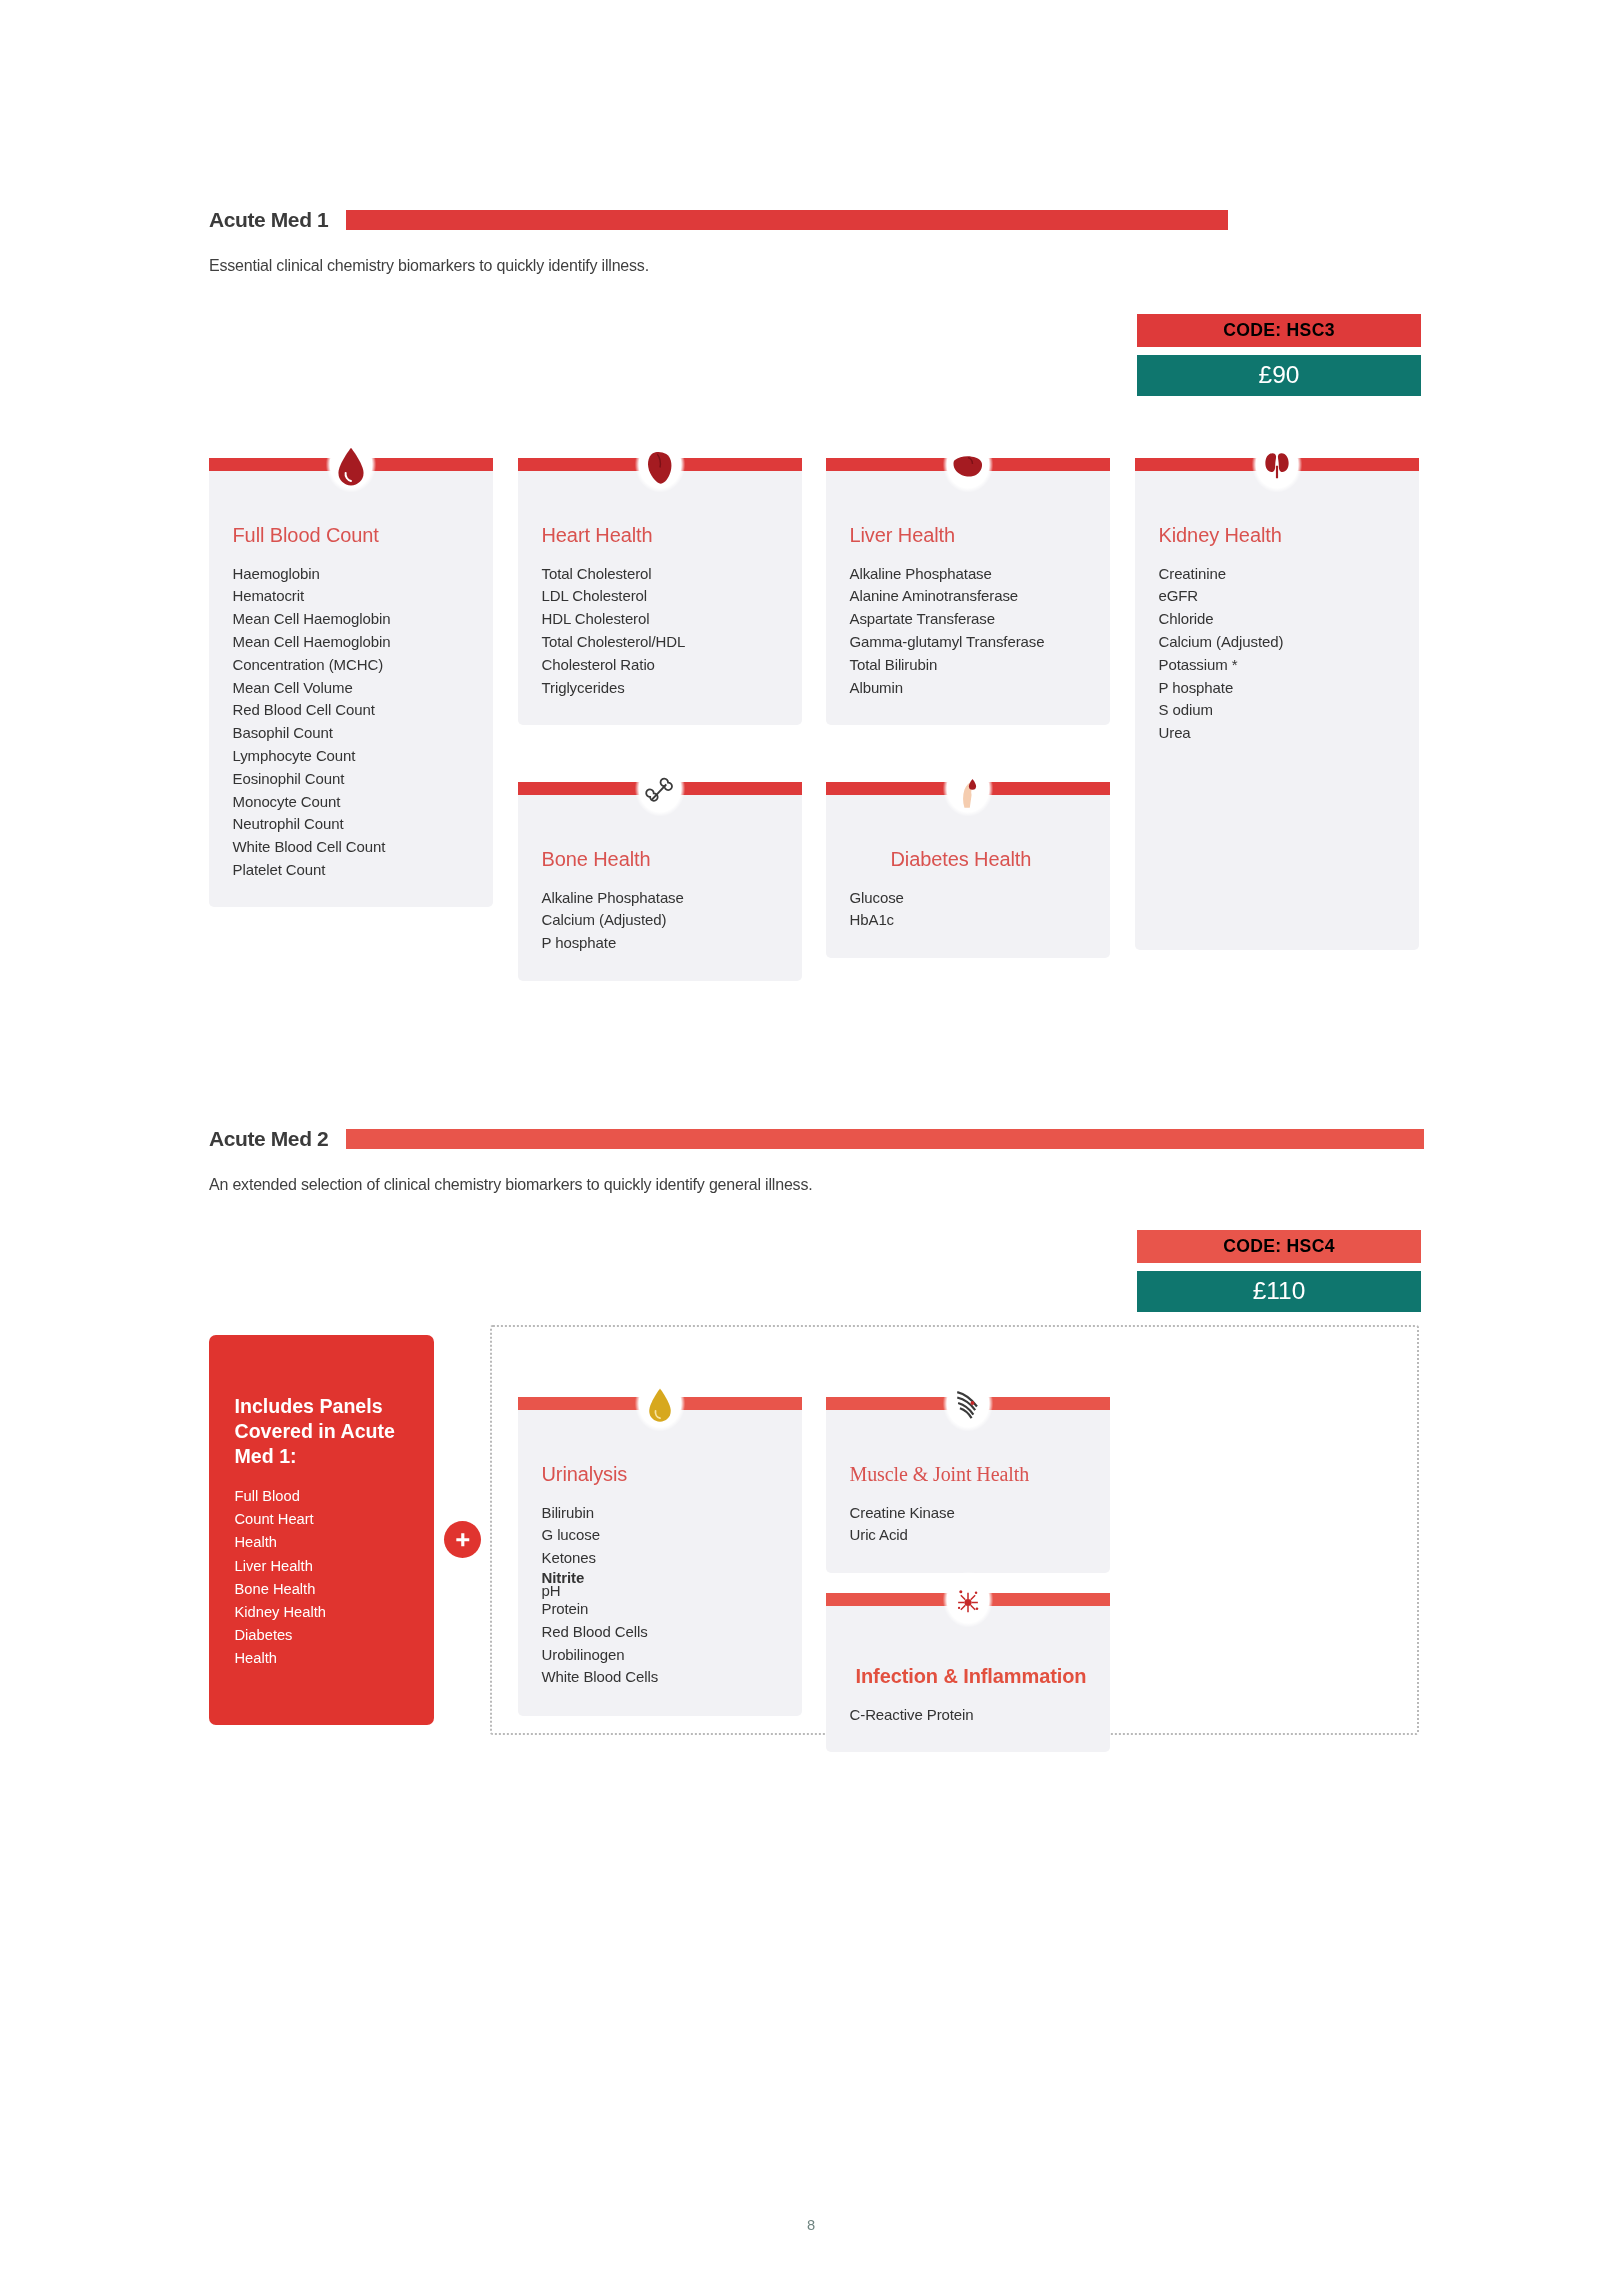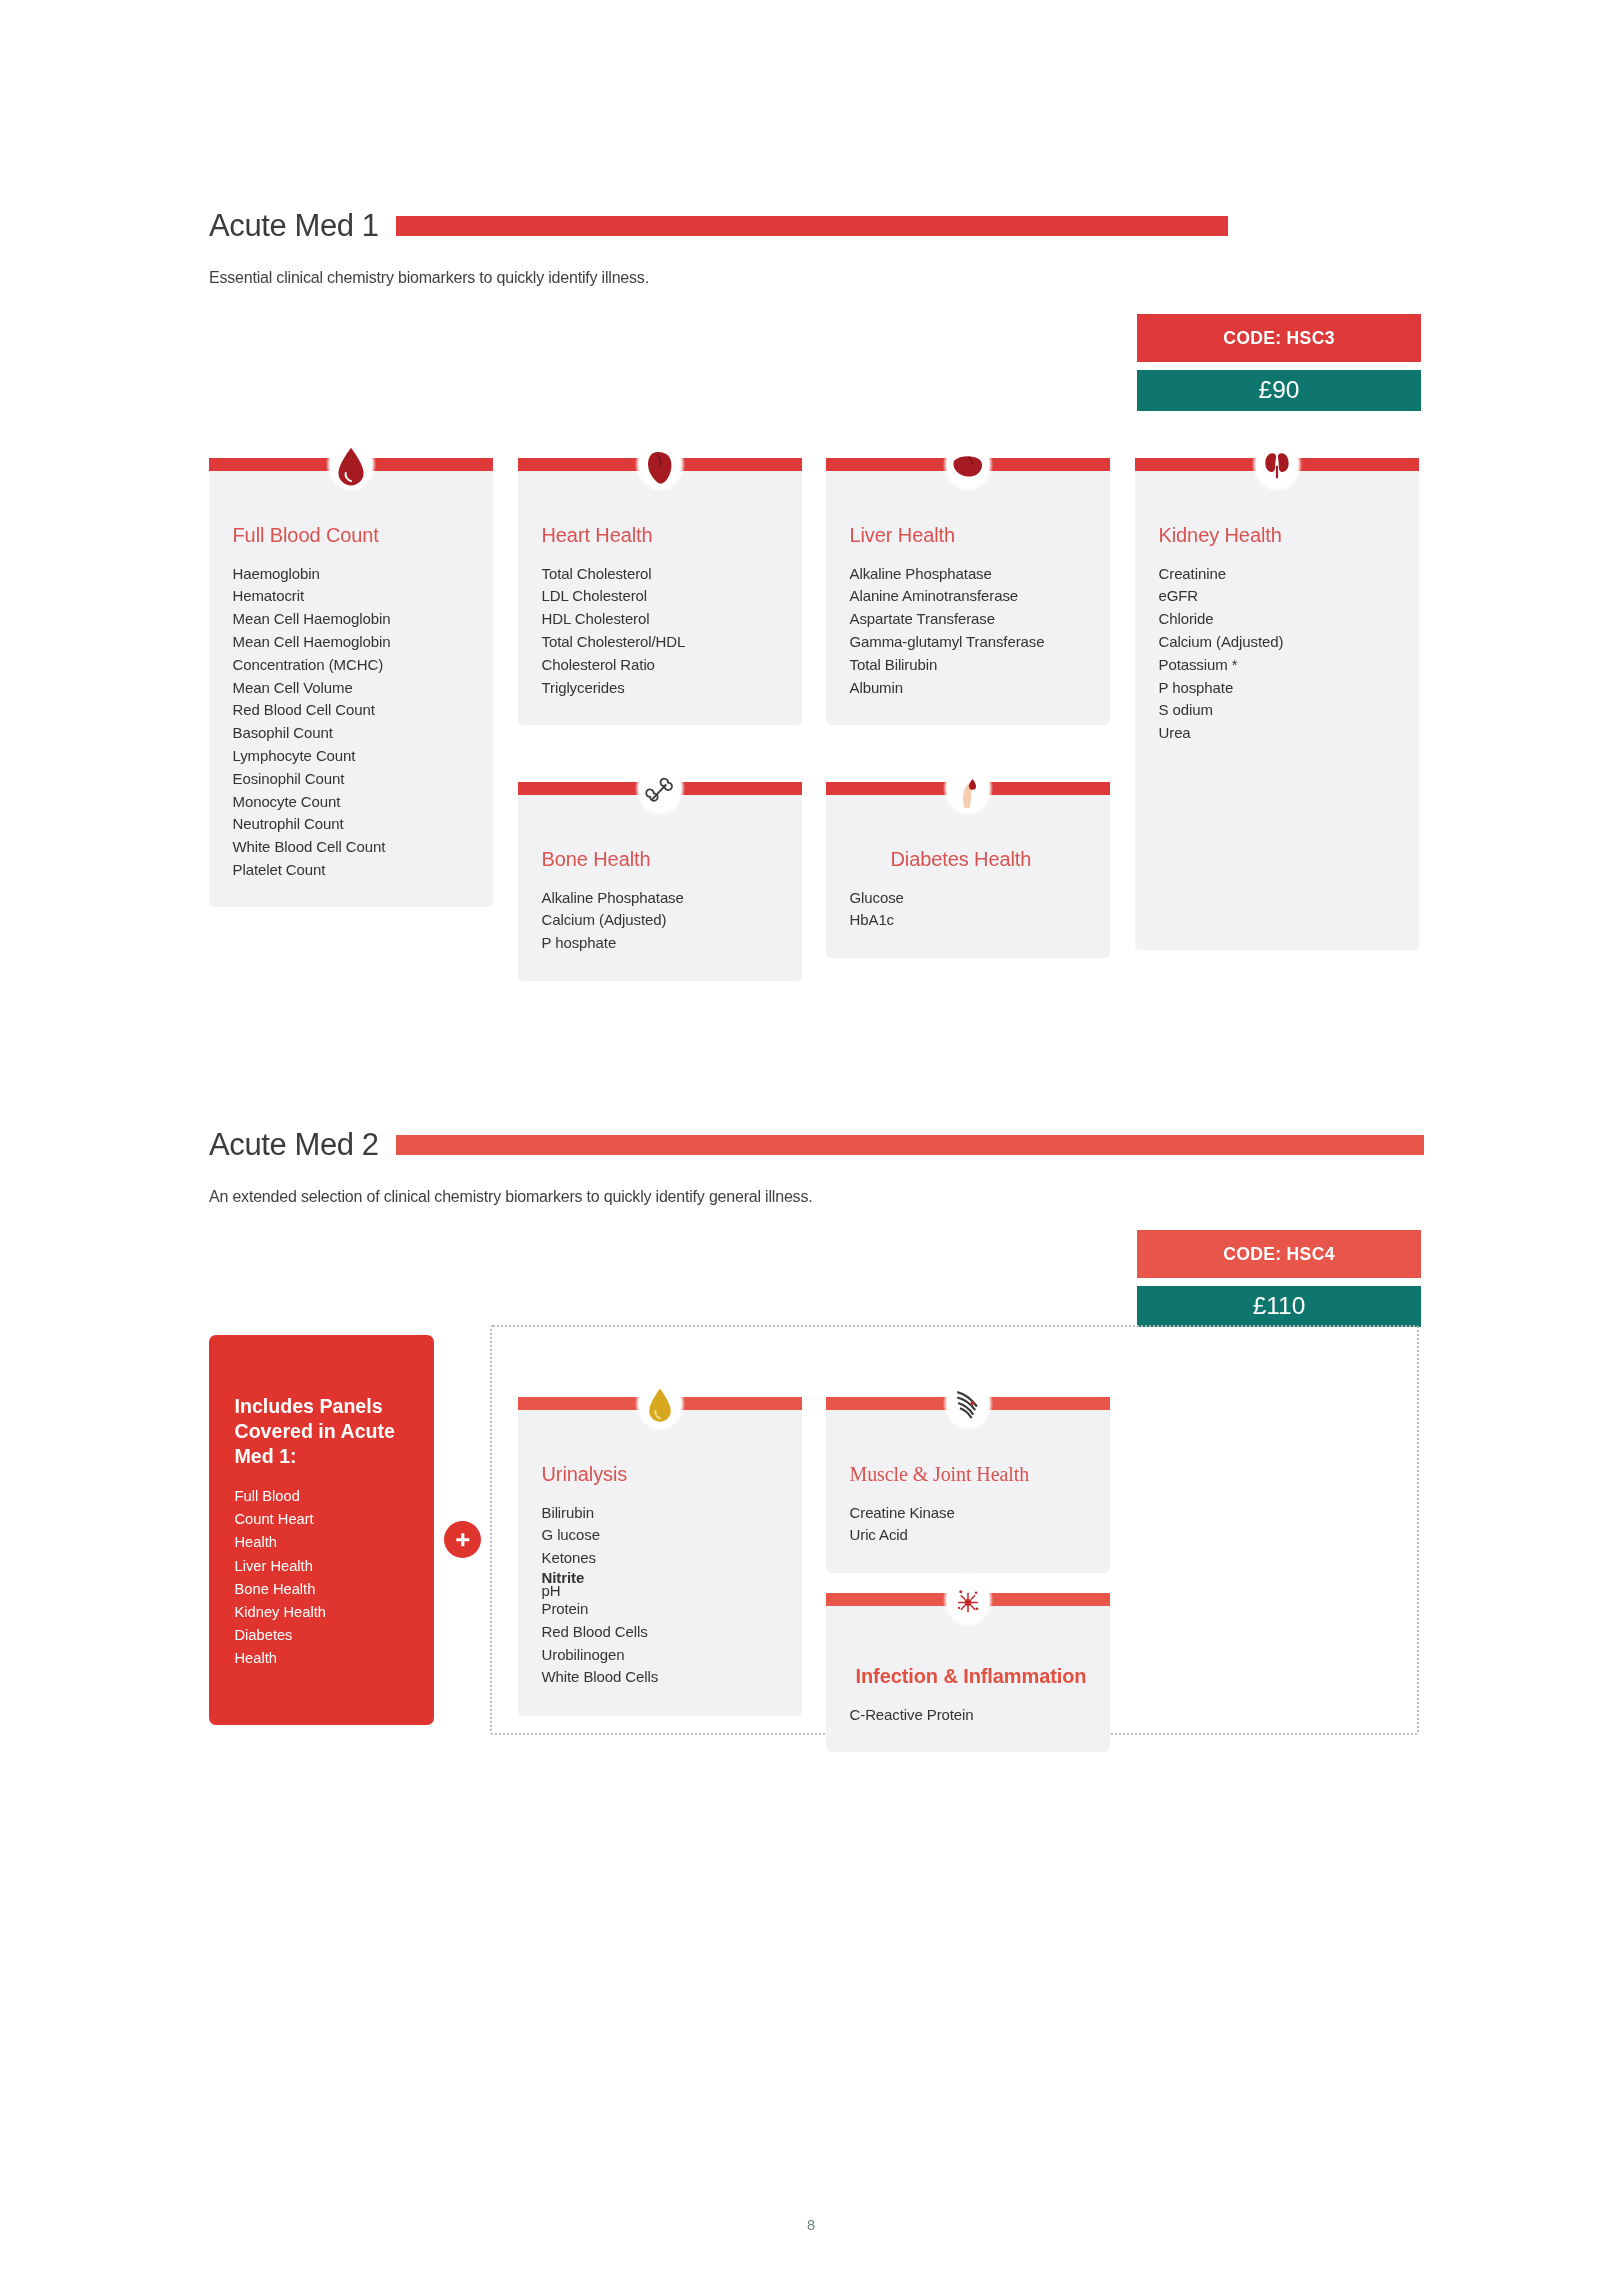--- a/index.html
+++ b/index.html
@@ -8,32 +8,32 @@
     background: #ffffff;
     font-family: "Liberation Sans", sans-serif;
     overflow: hidden;
   }
   .page { position: relative; width: 1622px; height: 2294px; }
 
   
   .section { position: absolute; }
   .sec-head { display: flex; align-items: center; gap: 17.6px; }
   .sec-title {
-    font-size: 31px; font-weight: normal; color: #3b3b3b;
+    font-size: 21px; font-weight: bold; color: #3b3b3b;
     letter-spacing: -0.4px; white-space: nowrap;
   }
   .sec-rule { height: 19.6px; flex: 1; }
   .sec-desc {
     font-size: 16px; color: #3f3f3f; margin-top: 24.5px; letter-spacing: -0.2px;
   }
 
   
   .badges { position: absolute; width: 284px; }
   .badge-code {
-    height: 48px; color: #ffffff; font-size: 17.6px; font-weight: bold;
+    height: 33px; color: #000000; font-size: 17.6px; font-weight: bold;
     display: flex; align-items: center; justify-content: center;
     letter-spacing: 0.3px;
   }
   .badge-price {
     height: 41px; background: #0f766e; color: #fff; font-size: 24.5px;
     display: flex; align-items: center; justify-content: center;
     margin-top: 7.8px;
   }
 
   

